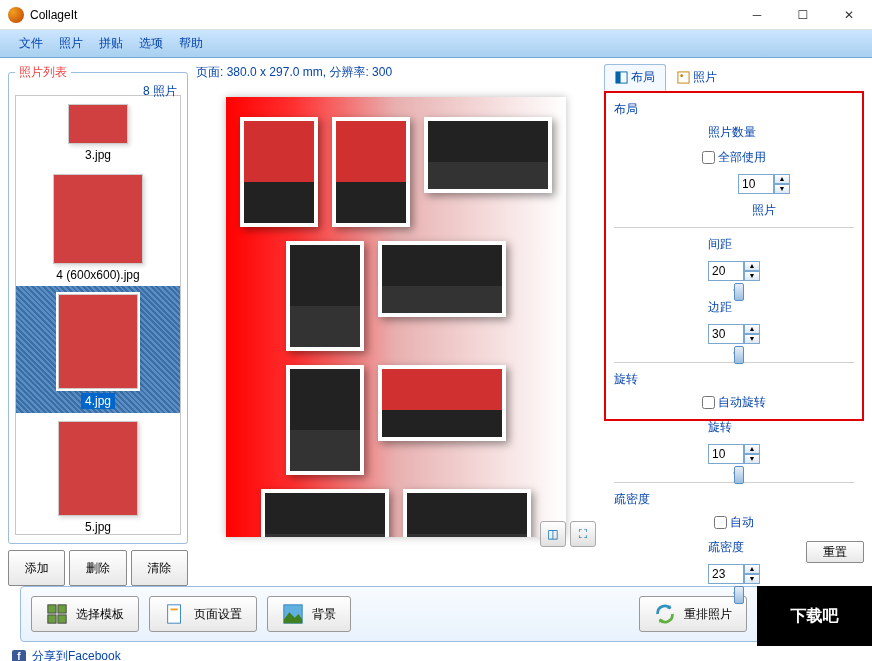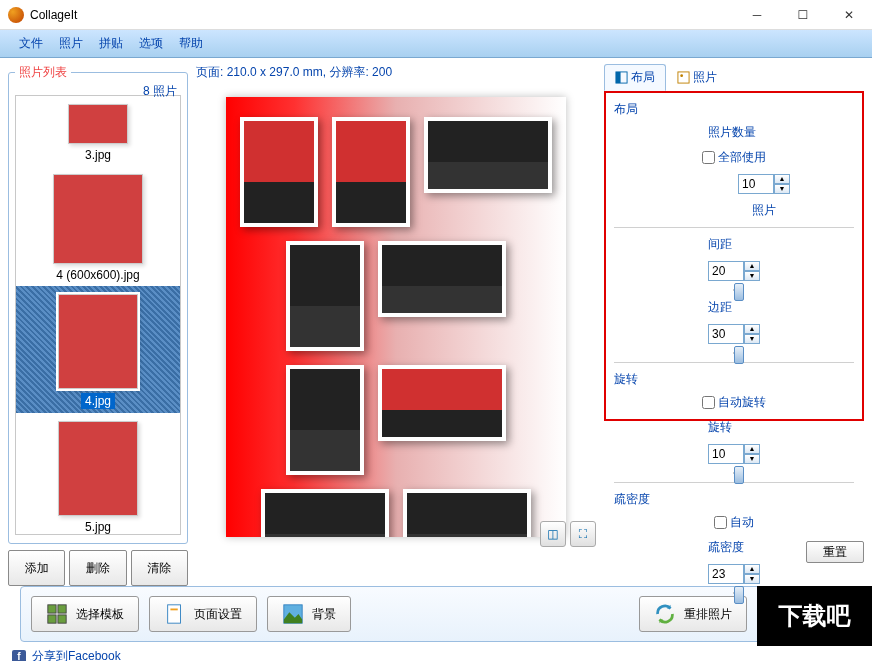--- a/index.html
+++ b/index.html
@@ -64,21 +64,21 @@
 .reset-btn { height: 22px; padding: 0 16px; background: linear-gradient(#fff,#e8e8e8); border: 1px solid #8a8a8a; border-radius: 2px; cursor: pointer; }
 
 .bottombar { height: 56px; margin: 8px 20px 0; border: 1px solid #9bbde0; border-radius: 4px; display: flex; align-items: center; padding: 0 10px; gap: 10px; background: linear-gradient(#f8fbff,#e8f2fc); }
 .big-btn { height: 36px; padding: 0 14px; display: flex; align-items: center; gap: 8px; background: linear-gradient(#fff,#e8e8e8); border: 1px solid #999; border-radius: 3px; cursor: pointer; }
 .big-btn .icon { width: 22px; height: 22px; }
 .spacer { flex: 1; }
 .footer { padding: 6px 12px; display: flex; align-items: center; gap: 6px; }
 .footer .fb { width: 14px; height: 14px; background: #3b5998; color: #fff; font-weight: bold; text-align: center; line-height: 14px; font-size: 10px; border-radius: 2px; }
 .footer a { color: #0645ad; text-decoration: underline; cursor: pointer; }
 
-.watermark { position: absolute; right: 0; bottom: 15px; width: 115px; height: 60px; background: #000; color: #fff; font-size: 24px; font-weight: bold; display: flex; align-items: center; justify-content: center; overflow: hidden; }
+.watermark { position: absolute; right: 0; bottom: 15px; width: 115px; height: 60px; background: #000; color: #fff; font-size: 16px; font-weight: bold; display: flex; align-items: center; justify-content: center; overflow: hidden; }
 </style>
 </head>
 <body>
 
 <div class="titlebar">
   <div class="app-icon"></div>
   <div class="title">CollageIt</div>
   <div class="win-btn">─</div>
   <div class="win-btn">☐</div>
   <div class="win-btn">✕</div>
@@ -117,21 +117,21 @@
       </div>
     </fieldset>
     <div class="left-btns">
       <button>添加</button>
       <button>删除</button>
       <button>清除</button>
     </div>
   </div>
 
   <div class="center-panel">
-    <div class="page-info">页面: 210.0 x 297.0 mm, 分辨率: 200</div>
+    <div class="page-info">页面: 380.0 x 297.0 mm, 分辨率: 300</div>
     <div class="canvas-wrap">
       <div class="canvas">
         <div class="collage-row">
           <div class="collage-img tall red-shirt"></div>
           <div class="collage-img tall red-shirt"></div>
           <div class="collage-img wide black-shirt"></div>
         </div>
         <div class="collage-row">
           <div class="collage-img tall black-shirt"></div>
           <div class="collage-img wide black-shirt"></div>

